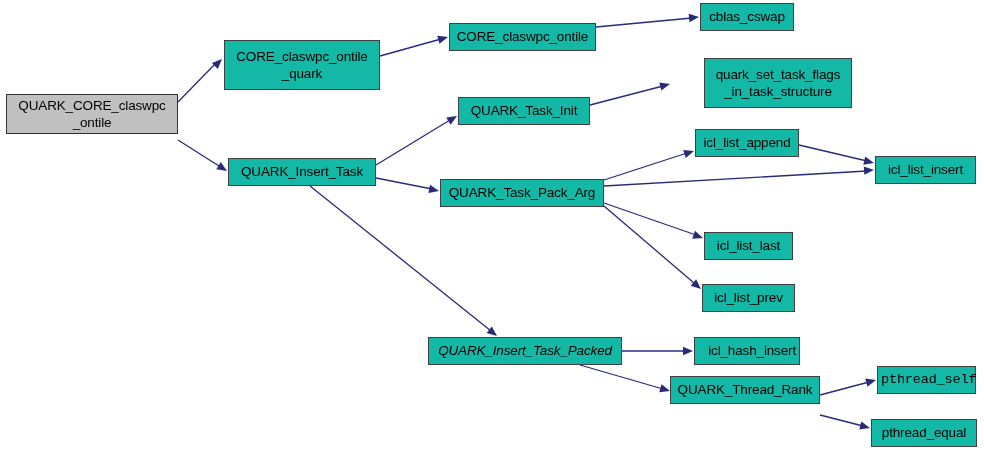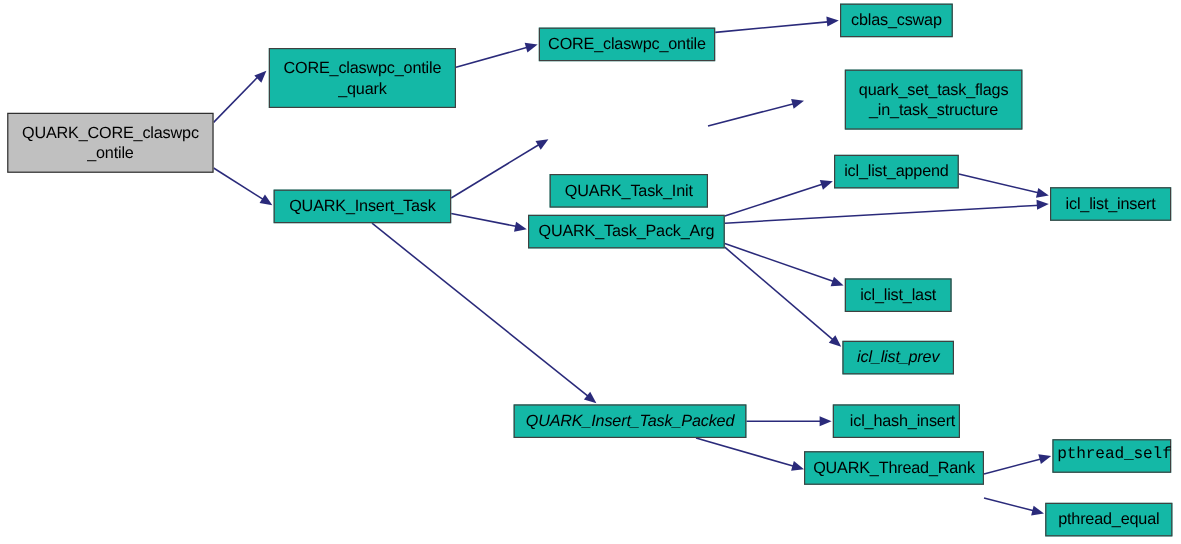--- a/index.html
+++ b/index.html
@@ -82,33 +82,33 @@
       <polygon points="874,163 863.2959605797985,164.75029714356492 865.2562933805912,156.5822438069286" fill="#2a2a7a"></polygon>
       <path d="M622,351 L686,351" stroke="#2a2a7a" stroke-width="1.3" fill="none"></path>
       <polygon points="693,351 683,355.2 683,346.8" fill="#2a2a7a"></polygon>
       <path d="M580,365 L663,389" stroke="#2a2a7a" stroke-width="1.3" fill="none"></path>
       <polygon points="670,391 659.2271916297414,392.25960303972505 661.5585247134359,384.18960390385945" fill="#2a2a7a"></polygon>
       <path d="M820,395 L869,382" stroke="#2a2a7a" stroke-width="1.3" fill="none"></path>
       <polygon points="876,380 867.4272110429087,386.6443426685545 865.2538279270265,378.53037903592724" fill="#2a2a7a"></polygon>
       <path d="M820,415 L863,426" stroke="#2a2a7a" stroke-width="1.3" fill="none"></path>
       <polygon points="870,428 859.2649127547045,429.54851601086125 861.37863710953,421.41880695383975" fill="#2a2a7a"></polygon>
     </svg>
-<div class="node root" style="left: 6px; top: 94px; width: 172px; height: 50px; justify-content: center;"><span class="nlabel">QUARK_CORE_claswpc
+<div class="node root" style="left: 6px; top: 94px; width: 172px; height: 40px; justify-content: center;"><span class="nlabel">QUARK_CORE_claswpc
 _ontile</span></div>
     <div class="node" style="left: 224px; top: 40px; width: 156px; height: 50px;"><span class="nlabel">CORE_claswpc_ontile
 _quark</span></div>
     <div class="node" style="left: 449px; top: 23px; width: 147px; height: 28px;"><span class="nlabel">CORE_claswpc_ontile</span></div>
     <div class="node" style="left: 700px; top: 3px; width: 94px; height: 28px;"><span class="nlabel">cblas_cswap</span></div>
     <div class="node" style="left: 228px; top: 158px; width: 148px; height: 28px;"><span class="nlabel">QUARK_Insert_Task</span></div>
-    <div class="node" style="left: 458px; top: 97px; width: 132px; height: 28px; margin-top: 48px;"><span class="nlabel">QUARK_Task_Init</span></div>
+    <div class="node" style="left: 458px; top: 97px; width: 132px; height: 28px;"><span class="nlabel">QUARK_Task_Init</span></div>
     <div class="node" style="left: 671px; top: 58px; width: 148px; height: 50px; margin-left: 33px;"><span class="nlabel">quark_set_task_flags
 _in_task_structure</span></div>
     <div class="node" style="left: 440px; top: 179px; width: 164px; height: 28px;"><span class="nlabel">QUARK_Task_Pack_Arg</span></div>
     <div class="node" style="left: 695px; top: 129px; width: 104px; height: 28px;"><span class="nlabel">icl_list_append</span></div>
     <div class="node" style="left: 875px; top: 156px; width: 101px; height: 28px;"><span class="nlabel">icl_list_insert</span></div>
     <div class="node" style="left: 704px; top: 232px; width: 89px; height: 28px;"><span class="nlabel">icl_list_last</span></div>
-    <div class="node" style="left: 702px; top: 284px; width: 93px; height: 28px; font-style: italic;"><span class="nlabel">icl_list_prev</span></div>
+    <div class="node" style="left: 702px; top: 284px; width: 93px; height: 28px;"><span class="nlabel">icl_list_prev</span></div>
     <div class="node" style="left: 428px; top: 337px; width: 194px; height: 28px; font-style: italic;"><span class="nlabel">QUARK_Insert_Task_Packed</span></div>
     <div class="node" style="left: 694px; top: 337px; width: 106px; height: 28px; text-align: right;"><span class="nlabel">icl_hash_insert</span></div>
     <div class="node" style="left: 670px; top: 376px; width: 150px; height: 28px;"><span class="nlabel">QUARK_Thread_Rank</span></div>
     <div class="node" style="left: 877px; top: 366px; width: 99px; height: 28px; font-family: Liberation Mono, monospace;"><span class="nlabel">pthread_self</span></div>
     <div class="node" style="left: 871px; top: 419px; width: 106px; height: 28px;"><span class="nlabel">pthread_equal</span></div>
   </div>
 
 </body></html>

